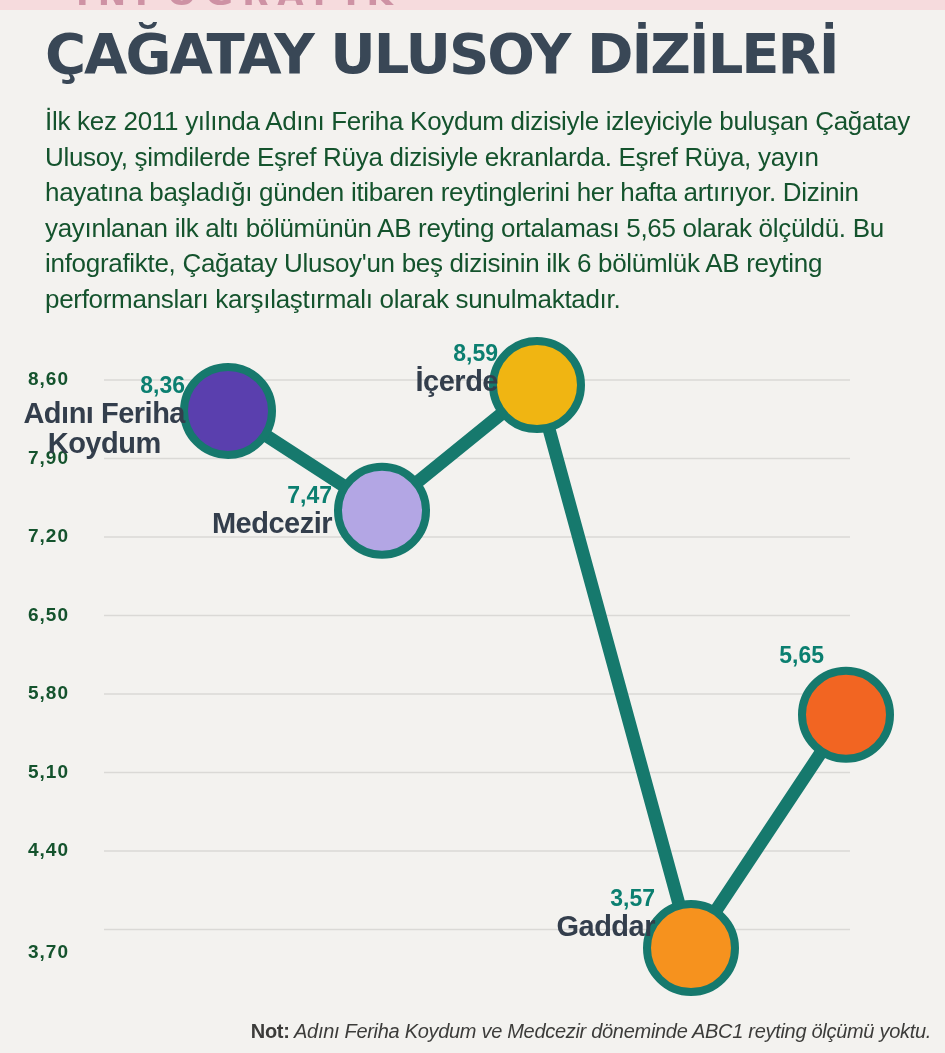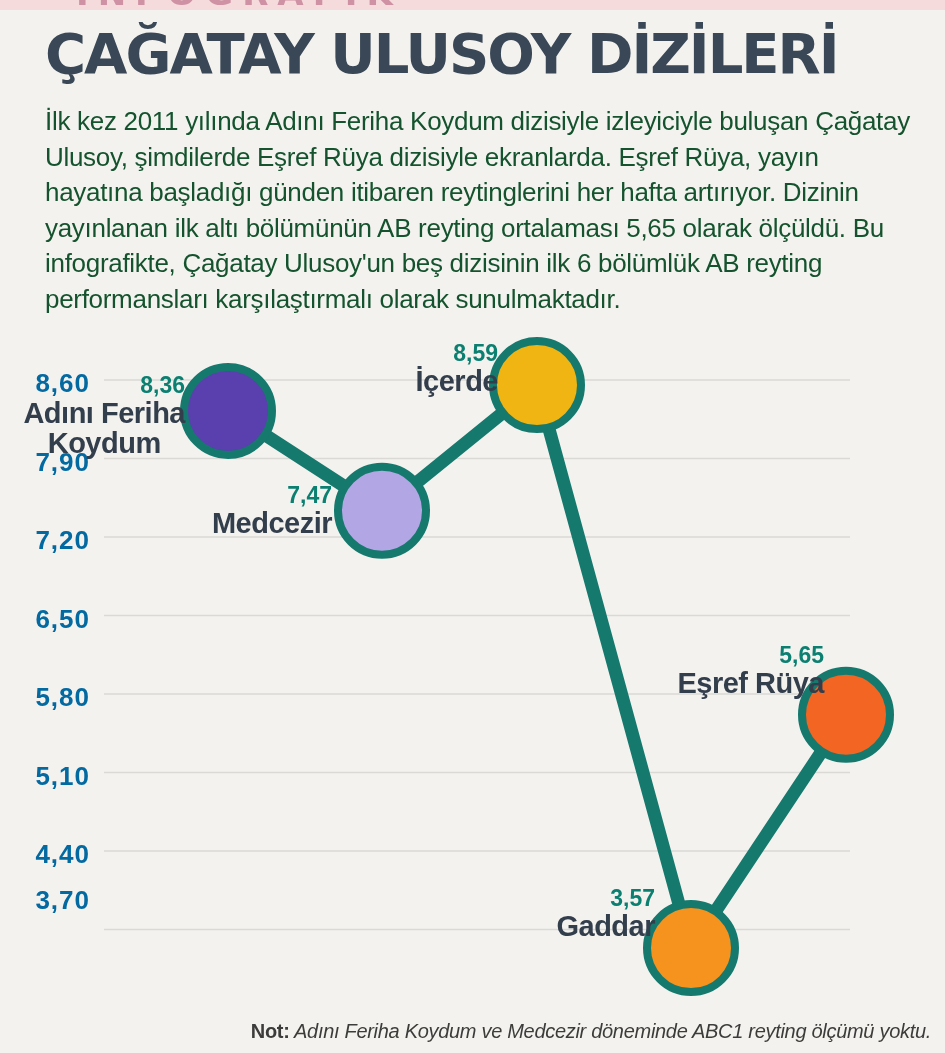--- a/index.html
+++ b/index.html
@@ -17,22 +17,22 @@
   
   .title{position:absolute;left:45px;top:26px;width:880px;
     font-family:"DejaVu Sans",sans-serif;font-weight:bold;font-size:56px;
     letter-spacing:-2px;color:#394756;line-height:1.0;white-space:nowrap;}
   .intro{position:absolute;left:45px;top:104px;width:872px;
     font-size:26px;line-height:1.37;color:#14532d;letter-spacing:-0.3px;}
 
   
   .chart{position:absolute;left:0;top:0;width:945px;height:1053px;}
   .chart svg{position:absolute;left:0;top:0;}
-  .ytick{position:absolute;left:28px;width:62px;text-align:right;
-    font-weight:bold;font-size:26px;letter-spacing:1px;color:#0369a1;}
+  .ytick{position:absolute;left:28px;width:62px;text-align:left;
+    font-weight:bold;font-size:19px;letter-spacing:1px;color:#14532d;}
   .pt-label{position:absolute;line-height:1.0;}
   .pt-value{text-align:right;font-weight:bold;font-size:23px;color:#0b7f70;padding-bottom:2px;}
   .pt-name{text-align:center;font-weight:bold;font-size:29px;color:#333e4c;
     white-space:pre-line;line-height:1.02;letter-spacing:-0.5px;}
 
   
   .footer-source{position:absolute;left:45px;top:1018px;font-size:22px;color:#262626;letter-spacing:-0.5px;}
   .footer-note{position:absolute;right:30px;top:1020px;font-size:20px;color:#3c3c3a;letter-spacing:-0.3px;}
   .footer-note .note-label{font-weight:bold;font-style:normal;}
   .footer-note .note-text{font-style:italic;}
@@ -172,41 +172,40 @@
   </g>
       </svg>
     <div id="chart-labels">
         <div class="ytick" style="top: 368px;">8,60</div>
         <div class="ytick" style="top: 446.5px;">7,90</div>
         <div class="ytick" style="top: 525px;">7,20</div>
         <div class="ytick" style="top: 603.5px;">6,50</div>
         <div class="ytick" style="top: 682px;">5,80</div>
         <div class="ytick" style="top: 760.5px;">5,10</div>
         <div class="ytick" style="top: 839px;">4,40</div>
-        <div class="ytick" style="top: 885px;">3,70</div>
+        <div class="ytick" style="top: 941px;">3,70</div>
         <div class="pt-label" style="right: 760px; top: 374px;">
           <div class="pt-value">8,36</div>
           <div class="pt-name">Adını Feriha
 Koydum</div>
         </div>
         <div class="pt-label" style="right: 613px; top: 476px; margin-top: 8px;">
           <div class="pt-value">7,47</div>
           <div class="pt-name">Medcezir</div>
         </div>
         <div class="pt-label" style="right: 447px; top: 326px; margin-top: 16px;">
           <div class="pt-value">8,59</div>
           <div class="pt-name">İçerde</div>
         </div>
         <div class="pt-label" style="right: 290px; top: 887px;">
           <div class="pt-value">3,57</div>
           <div class="pt-name">Gaddar</div>
         </div>
         <div class="pt-label" style="right: 121px; top: 644px;">
           <div class="pt-value">5,65</div>
-          <div class="pt-name">Eşref Rüya</div>
         </div>
       </div>
   </div>
 
   <div class="footer-note">
     <span class="note-label">Not:</span><span class="note-text"> Adını Feriha Koydum ve Medcezir döneminde ABC1 reyting ölçümü yoktu.</span>
   </div>
 
   <div class="scrollbar-thumb"></div>
 </div>

